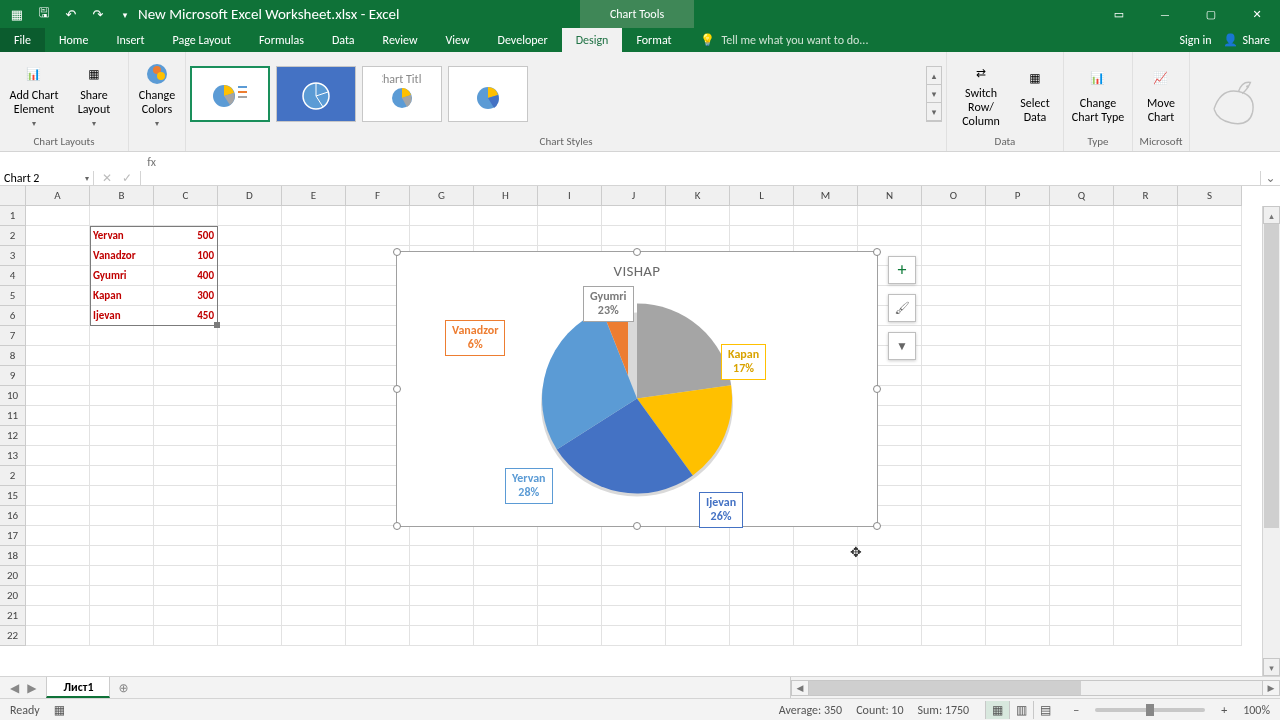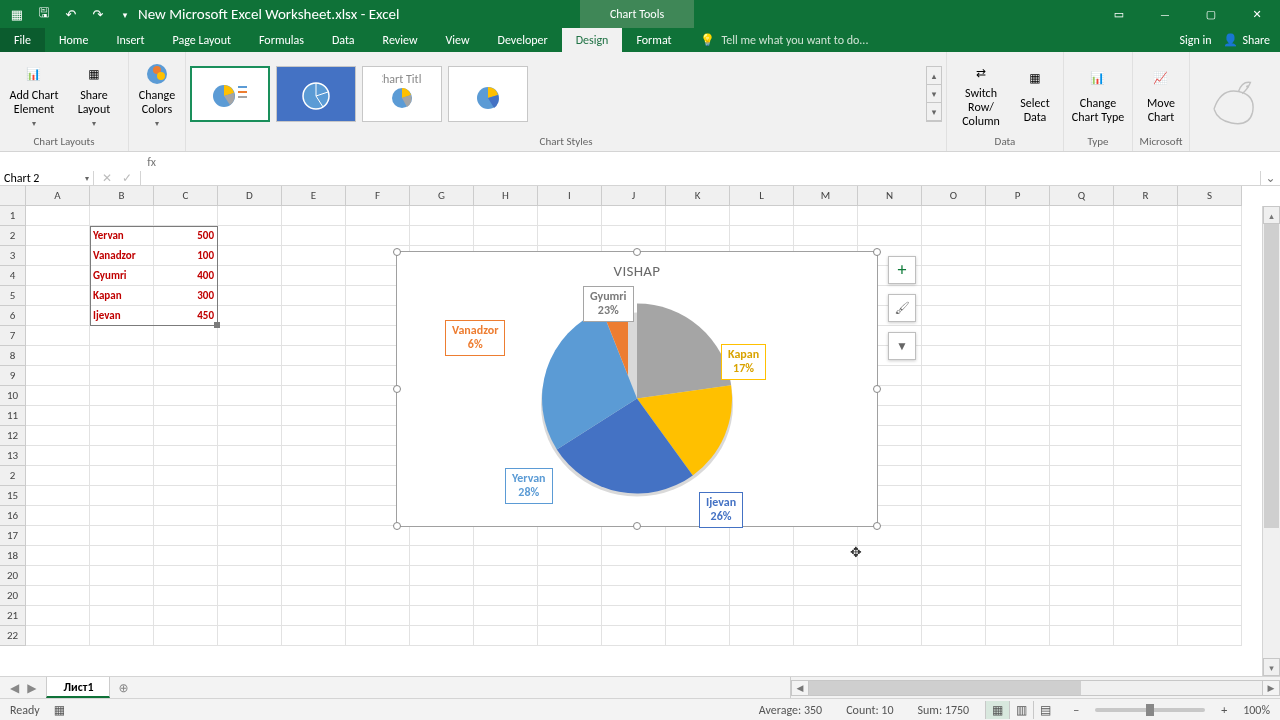--- a/index.html
+++ b/index.html
@@ -82,21 +82,21 @@
 .add-sheet{width:26px;display:flex;align-items:center;justify-content:center;color:#888}
 .hscroll{margin-left:auto;width:490px;display:flex;align-items:center;border-left:1px solid #ccc}
 .hscroll .arrow{width:18px;height:16px;border:1px solid #c7c7c7;display:flex;align-items:center;justify-content:center;font-size:9px;color:#777}
 .hscroll .track{flex:1;height:16px;background:#f0f0f0;border-top:1px solid #c7c7c7;border-bottom:1px solid #c7c7c7;position:relative}
 .hscroll .thumb{position:absolute;left:0;top:0;height:100%;width:60%;background:#cfcfcf}
 
 
 .status{height:22px;background:#f3f3f3;border-top:1px solid #d4d4d4;display:flex;align-items:center;font-size:11px;color:#555}
 .status .sleft{display:flex;align-items:center;padding-left:10px;gap:14px}
 .status .sright{margin-left:auto;display:flex;align-items:center;gap:16px;padding-right:10px}
-.status .stat-group{display:flex;gap:24px}
+.status .stat-group{display:flex;gap:14px}
 .view-btns{display:flex}
 .view-btns .vb{width:24px;height:18px;border-left:1px solid #c8c8c8;display:flex;align-items:center;justify-content:center}
 .view-btns .vb.active{background:#d8e8de}
 .zoom-slider{width:110px;height:4px;background:#c8c8c8;position:relative;border-radius:2px}
 .zoom-slider .knob{width:8px;height:12px;background:#888;position:absolute;left:50%;top:-4px;transform:translateX(-50%)}
 
 
 .vscroll{position:absolute;right:0;top:20px;bottom:0;width:18px;background:#f0f0f0;border-left:1px solid #d4d4d4;display:flex;flex-direction:column}
 .vscroll .varrow{height:18px;display:flex;align-items:center;justify-content:center;font-size:9px;color:#777;border:1px solid #c7c7c7}
 .vscroll .vtrack{flex:1;position:relative}

